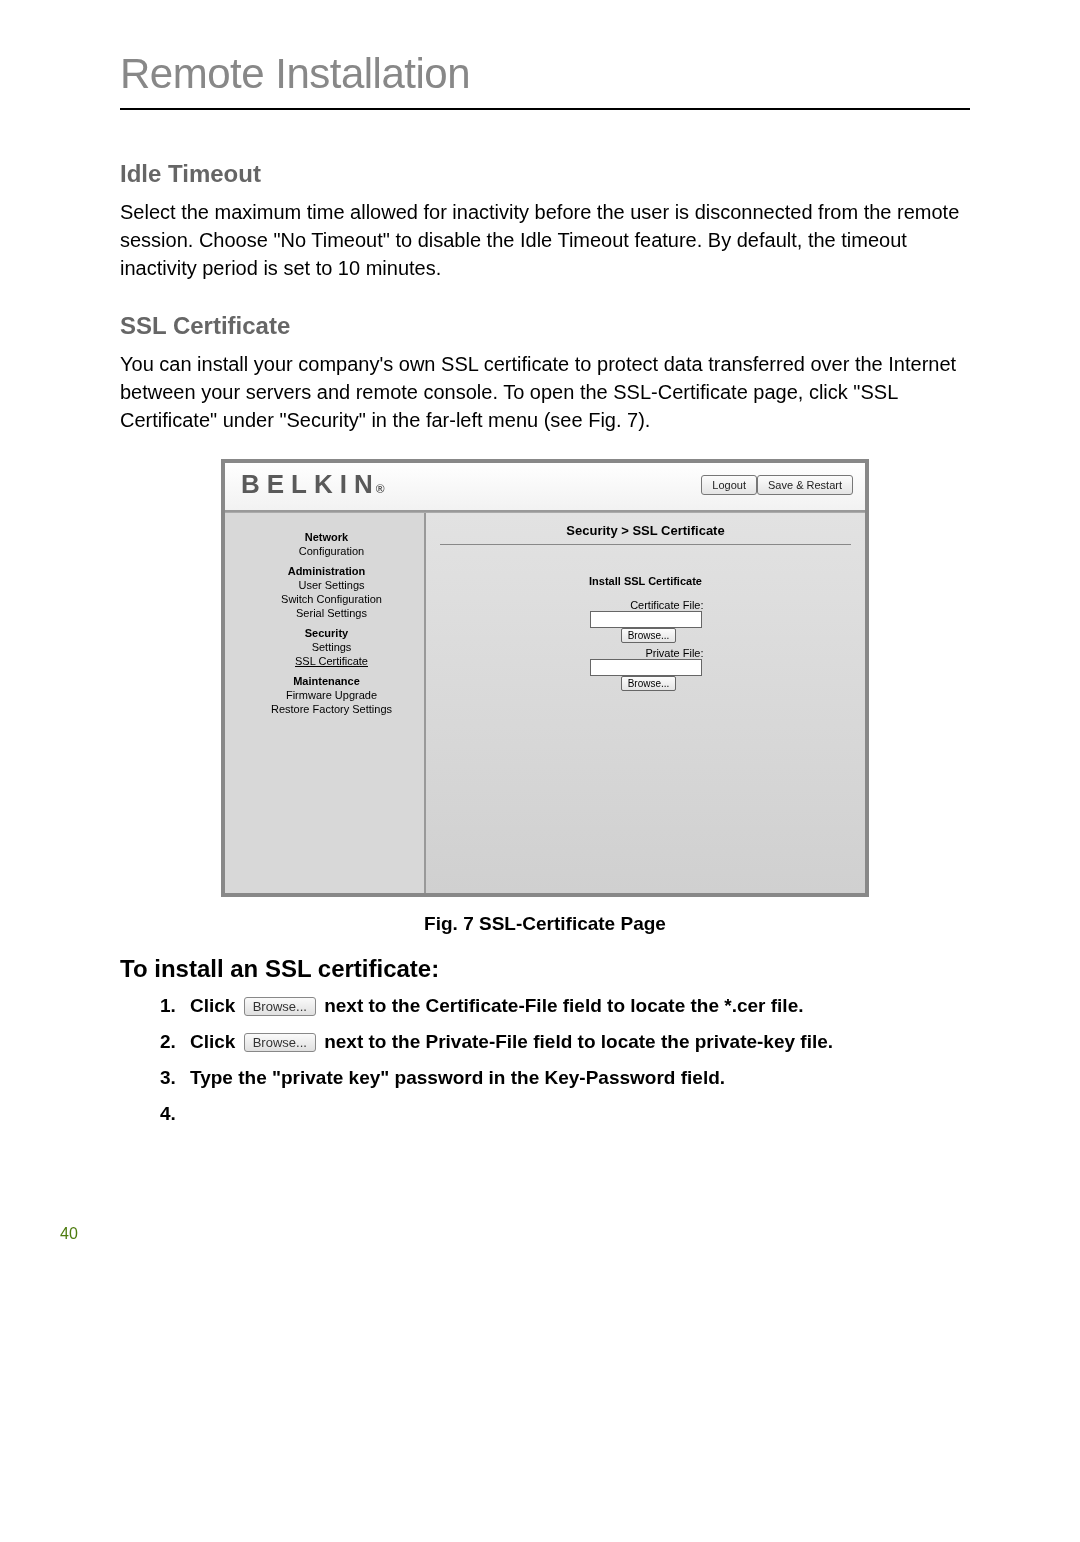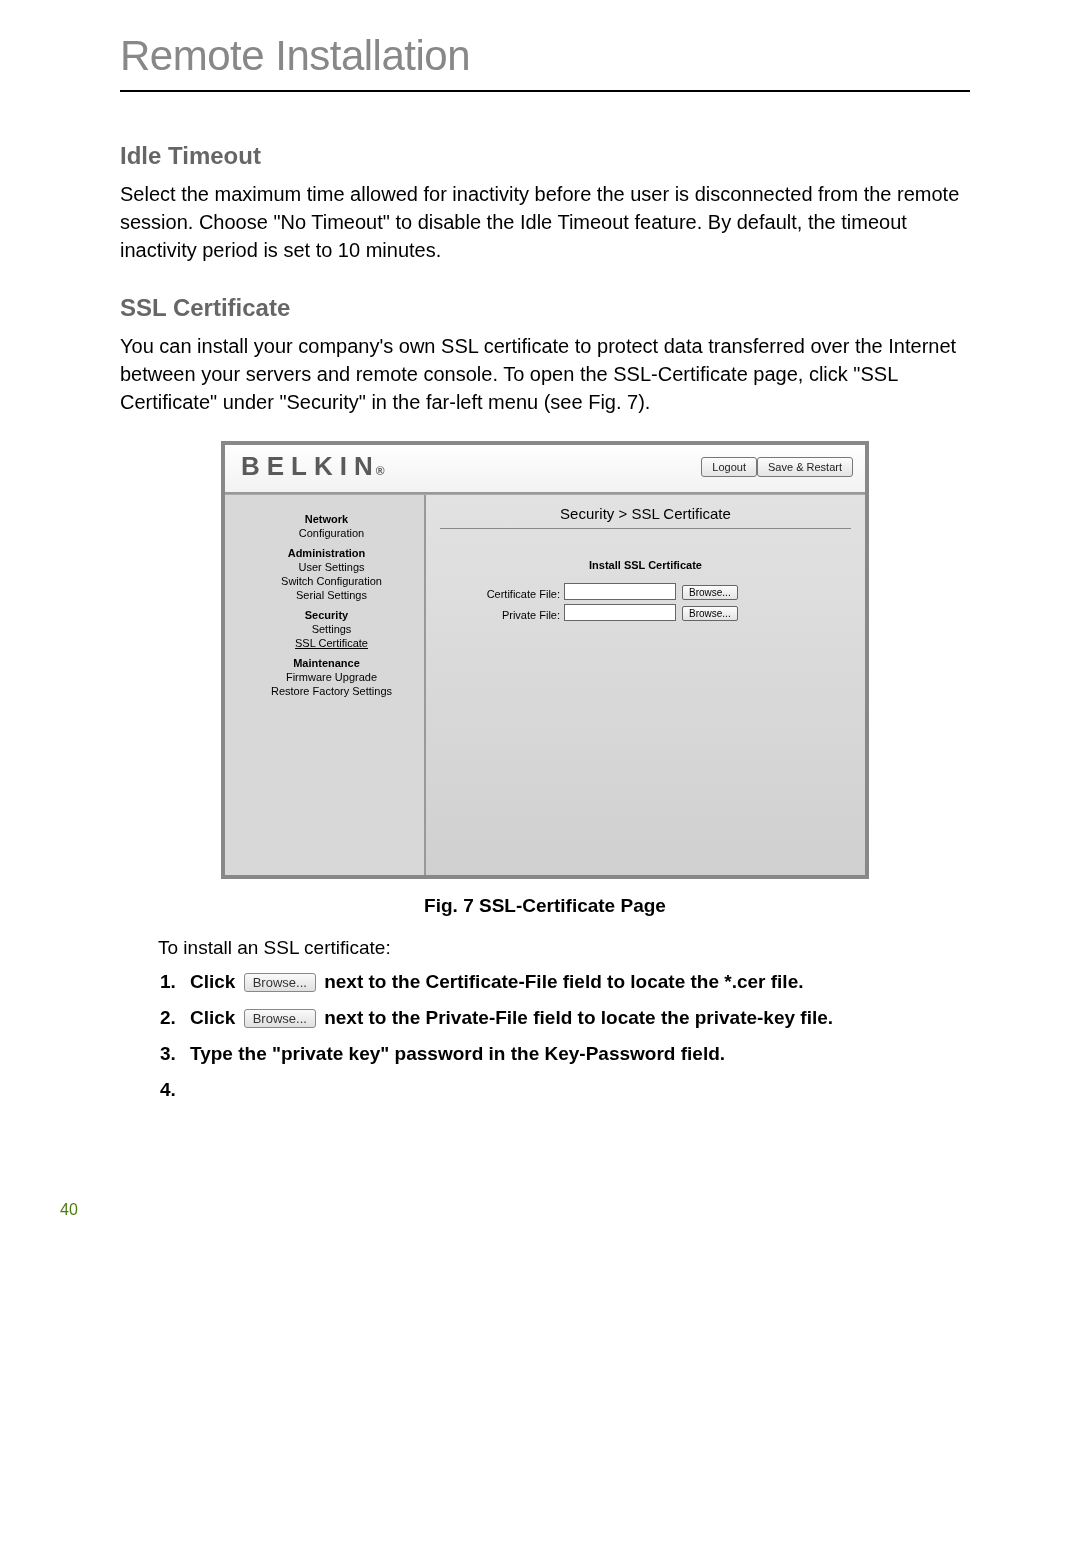--- a/index.html
+++ b/index.html
@@ -4,21 +4,21 @@
 <style>
   body {
     margin: 0;
     padding: 0;
     background: #fff;
     font-family: Arial, Helvetica, sans-serif;
     color: #000;
     width: 1080px;
   }
   .page {
-    padding: 32px 110px 50px 120px;
+    padding: 50px 110px 50px 120px;
   }
   .chapter-title {
     font-size: 42px;
     font-weight: 400;
     color: #888;
     letter-spacing: -0.5px;
     border-bottom: 2px solid #000;
     padding-bottom: 10px;
     margin-bottom: 50px;
   }
@@ -40,25 +40,24 @@
     margin-top: 25px;
   }
   .figure-caption {
     font-size: 19px;
     font-weight: bold;
     text-align: center;
     margin-top: 10px;
     margin-bottom: 20px;
   }
   .sub-heading {
-    font-size: 19px;
-    font-weight: normal;
+    font-size: 24px;
+    font-weight: bold;
     margin-top: 10px;
     margin-bottom: 12px;
-    margin-left: 38px;
   }
   .steps {
     list-style: none;
     padding-left: 40px;
     margin: 0;
   }
   .steps li {
     font-size: 19px;
     font-weight: bold;
     margin-bottom: 14px;
@@ -154,36 +153,37 @@
   }
   .sb-item.active {
     text-decoration: underline;
   }
   .content {
     flex: 1;
     padding: 10px 14px;
     background: linear-gradient(#e2e2e2, #d0d0d0);
   }
   .crumb {
-    font-size: 15px;
-    font-weight: normal;
+    font-size: 13px;
+    font-weight: bold;
     padding-bottom: 6px;
     border-bottom: 1px solid #888;
   }
   .panel-title {
     font-size: 11px;
     font-weight: bold;
     margin-top: 30px;
     margin-bottom: 12px;
   }
   .form-row {
     display: flex;
-    align-items: flex-end;
+    align-items: center;
     margin-bottom: 4px;
     font-size: 11px;
+    flex-direction: column;
   }
   .form-label {
     width: 120px;
     text-align: right;
     padding-right: 4px;
   }
   .form-input {
     width: 110px;
     height: 15px;
     background: #fff;

